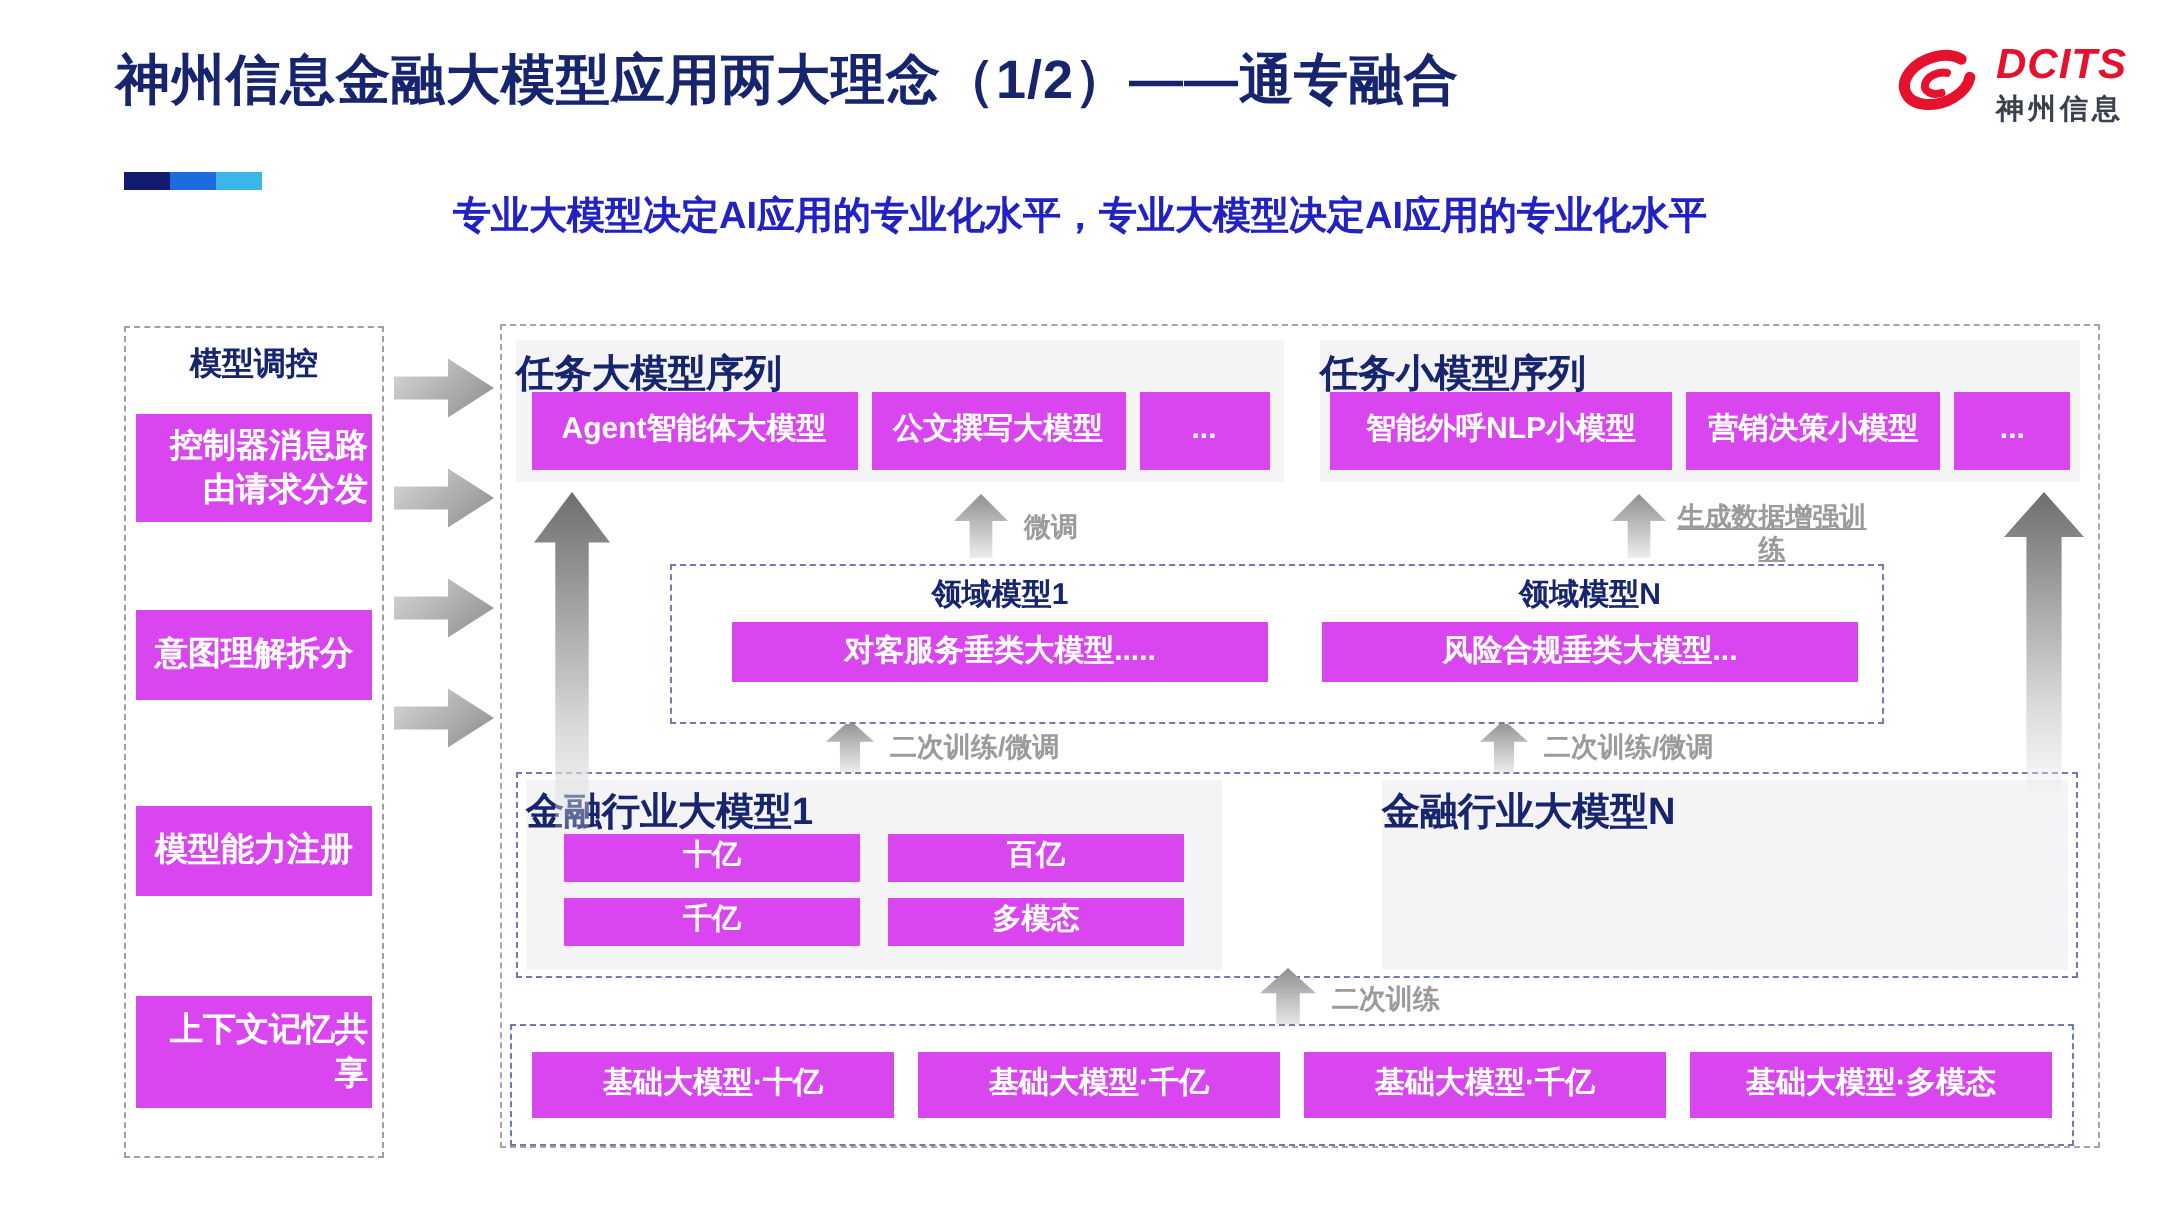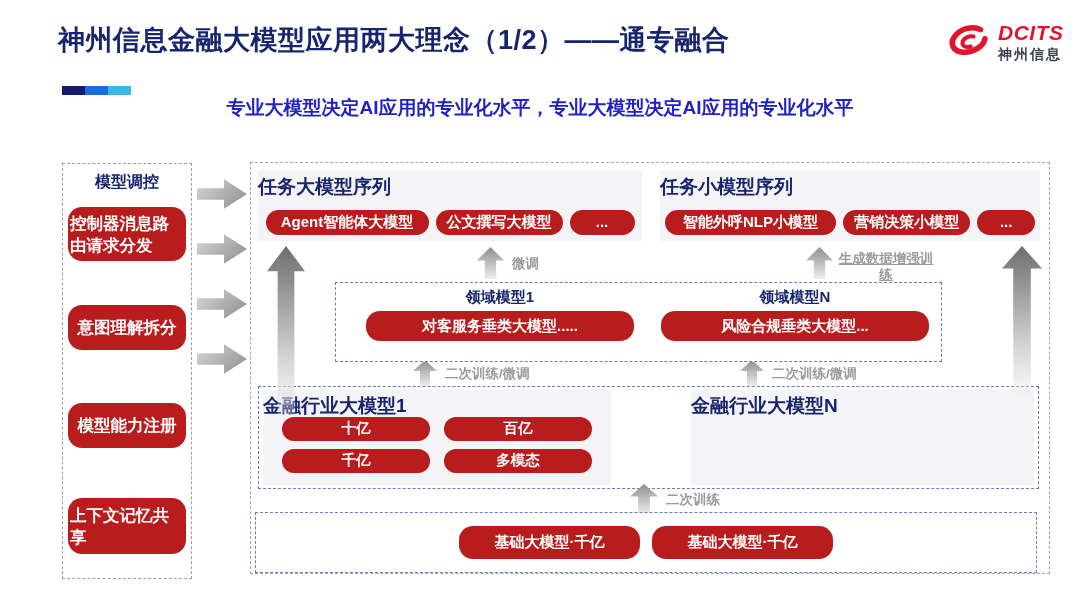--- a/index.html
+++ b/index.html
@@ -33,23 +33,23 @@
   
   .sidebar{
     left:62px;top:163px;width:128px;height:414px;
     border:1.5px dashed #9aa0a6;background:#fff;
   }
   .sidebar-title{
     position:absolute;top:8px;left:0;right:0;text-align:center;
     font-size:16px;font-weight:bold;color:#17256e;
   }
   .blue-btn{
-    background:#b91c1c;color:#ffffff;font-weight:bold;
+    background:#d946ef;color:#ffffff;font-weight:bold;
     display:flex;align-items:center;justify-content:center;
-    text-align:left;line-height:1.35;border-radius:14px;
+    text-align:right;line-height:1.35;
   }
   .s-btn{position:absolute;left:5px;right:5px;font-size:16.5px;padding:0 2px;}
   .s1{top:43px;height:54px;}
   .s2{top:141px;height:45px;}
   .s3{top:239px;height:45px;}
   .s4{top:334px;height:56px;}
 
   
   .rarrow{
     left:197px;width:50px;height:32px;
@@ -64,21 +64,21 @@
   }
   .group-panel{background:#f4f4f6;}
   .g-title{
     position:absolute;top:4px;left:0;right:16px;
     font-size:19px;font-weight:bold;color:#17256e;
   }
   .task-row{
     position:absolute;left:5px;right:5px;bottom:6px;
     display:flex;gap:7px;justify-content:center;
   }
-  .task-btn{height:25px;font-size:15px;margin-top:30px;}
+  .task-btn{height:39px;font-size:15px;margin-top:30px;}
 
   
   .up-arrow{
     background:linear-gradient(#8f8f8f 0%,#ededed 100%);
     clip-path:polygon(50% 0,100% 42%,71% 42%,71% 100%,29% 100%,29% 42%,0 42%);
   }
   .tall-arrow{
     background:linear-gradient(#6e6e6e 0%,#d9d9d9 70%,rgba(240,240,240,0.25) 100%);
     clip-path:polygon(50% 0,100% 15%,72% 15%,72% 100%,28% 100%,28% 15%,0 15%);
     z-index:3;
@@ -213,15 +213,17 @@
   </div>
   <div class="ind-group group-panel" style="left:432px;width:343px;">
     <div class="g-title" style="top:3px">金融行业大模型N</div>
   </div>
 </div>
 
 <div class="abs up-arrow" style="left:630px;top:484px;width:28px;height:30px;"></div>
 <div class="abs arrow-label" style="left:666px;top:491px;">二次训练</div>
 
 <div class="abs base-box">
+  <div class="blue-btn base-btn">基础大模型·十亿</div>
   <div class="blue-btn base-btn">基础大模型·千亿</div>
   <div class="blue-btn base-btn">基础大模型·千亿</div>
+  <div class="blue-btn base-btn">基础大模型·多模态</div>
 </div>
 
 </body></html>

